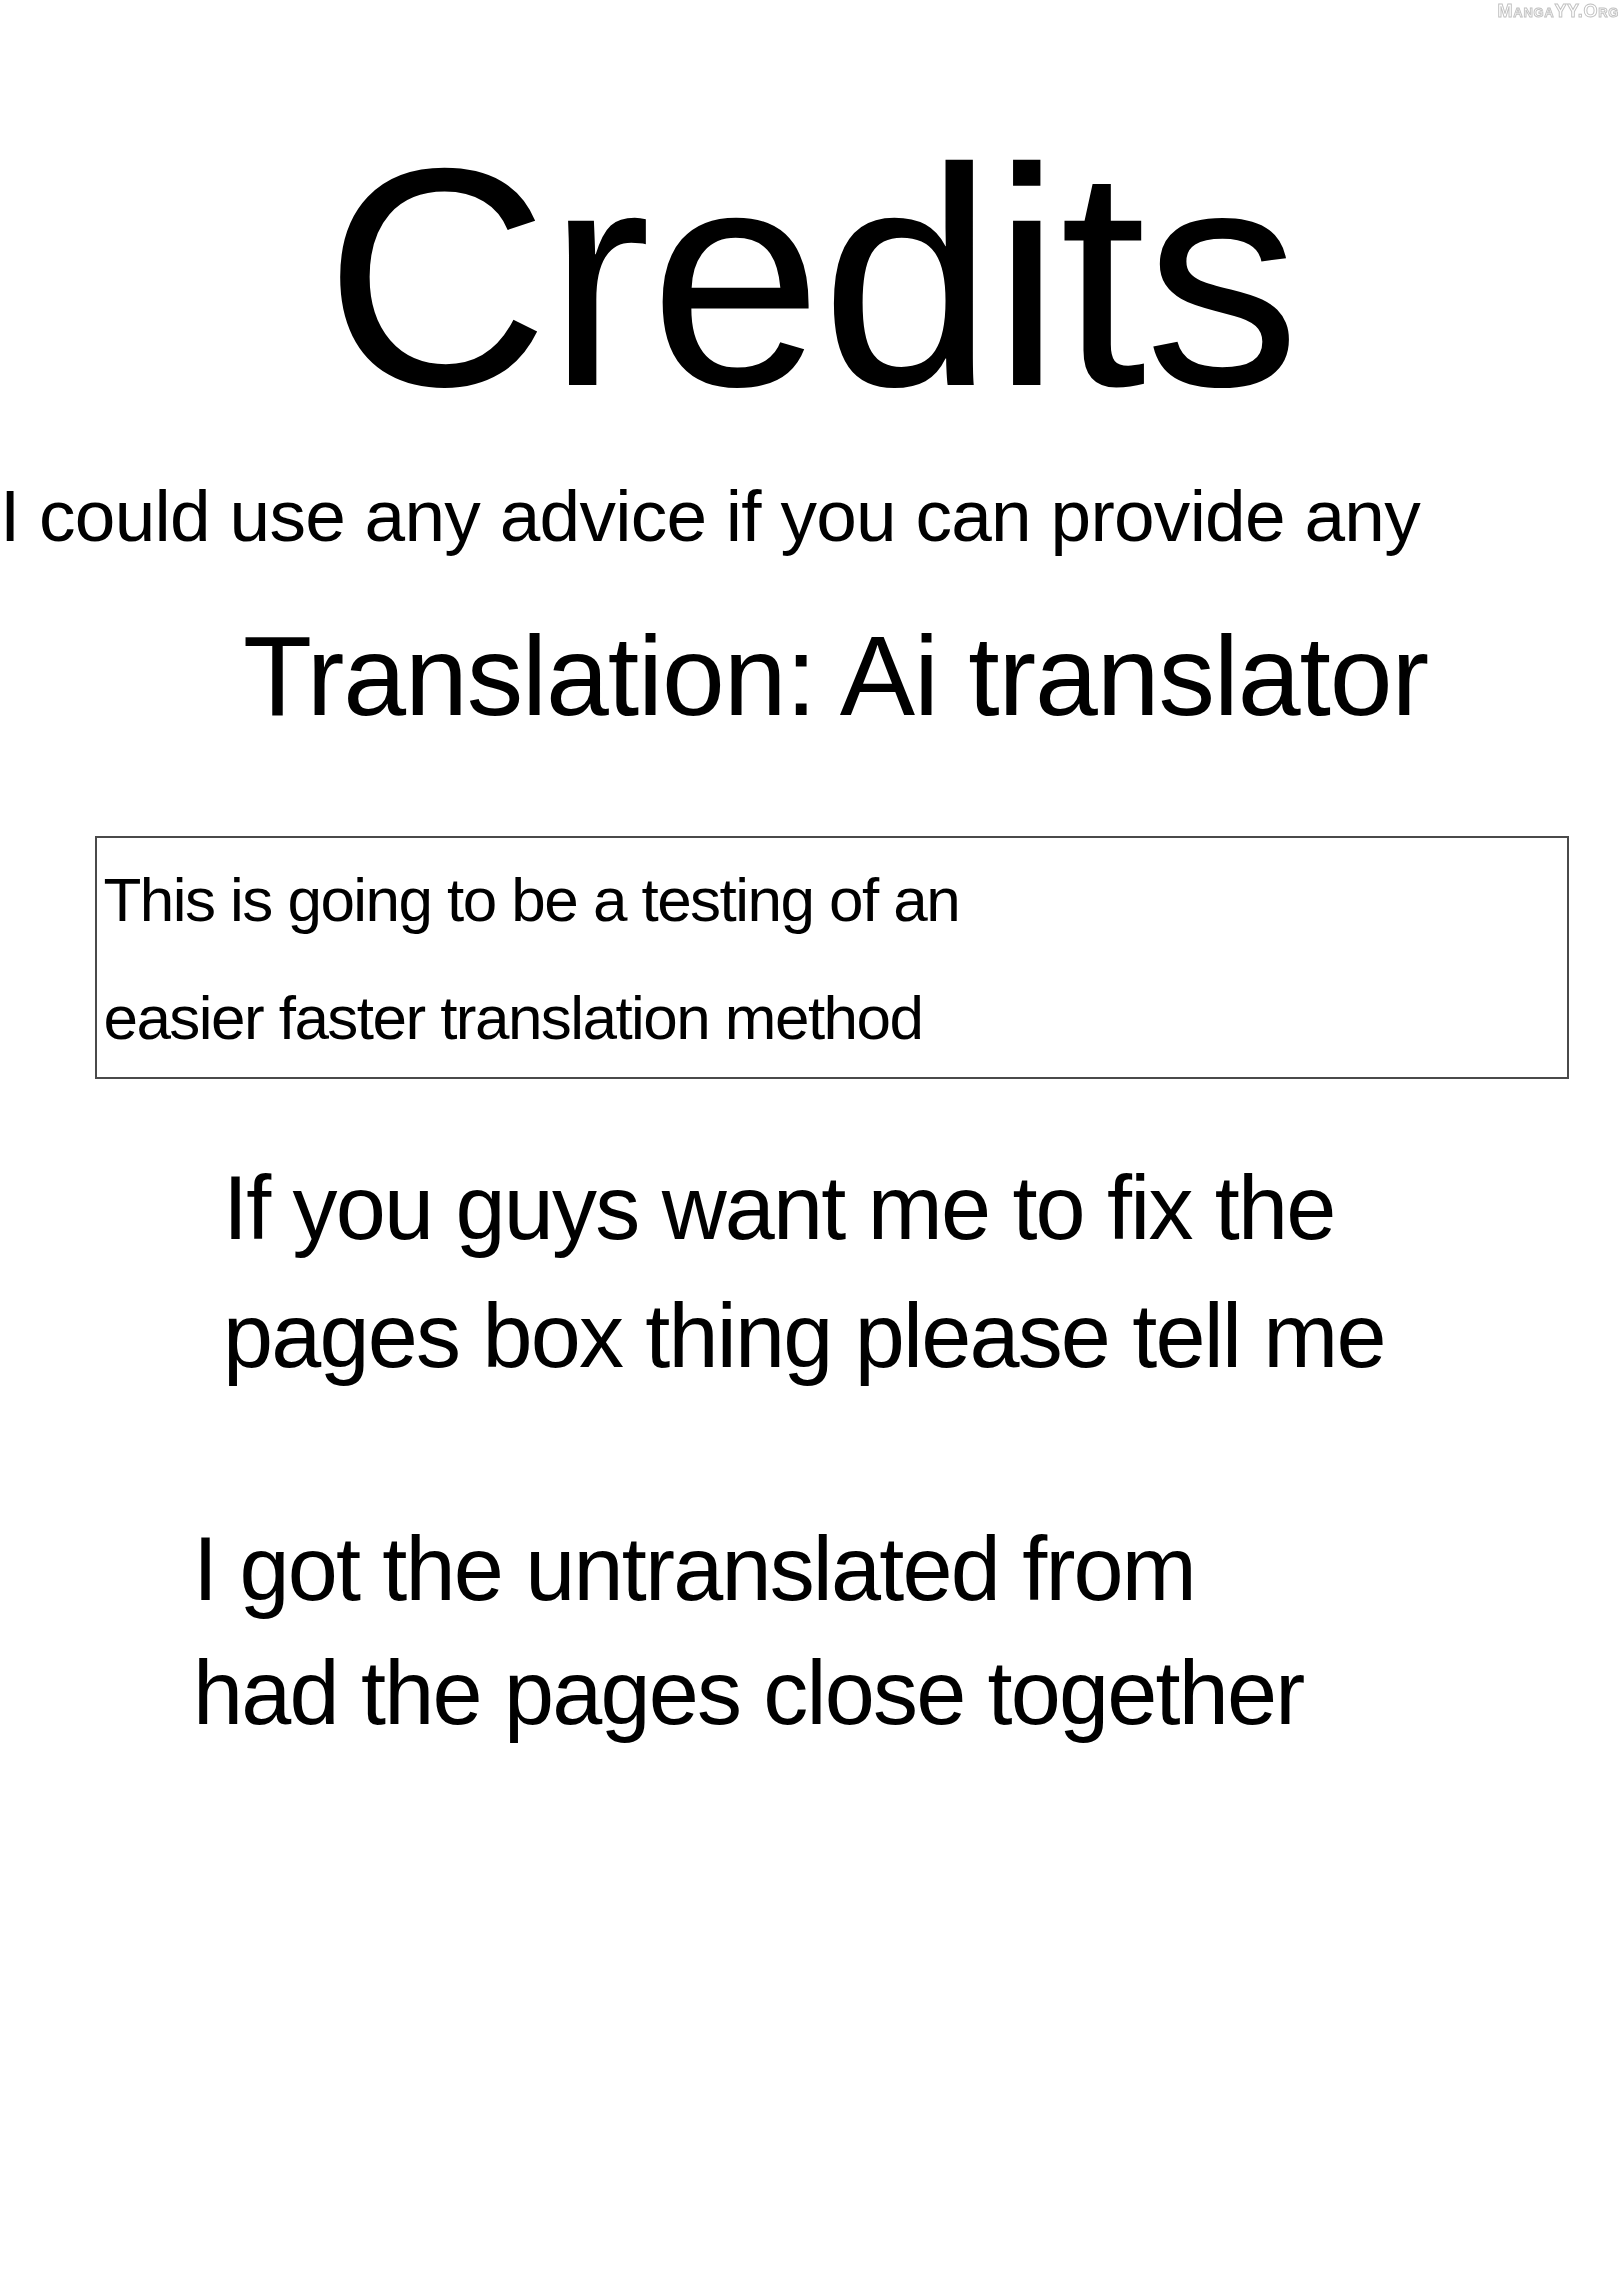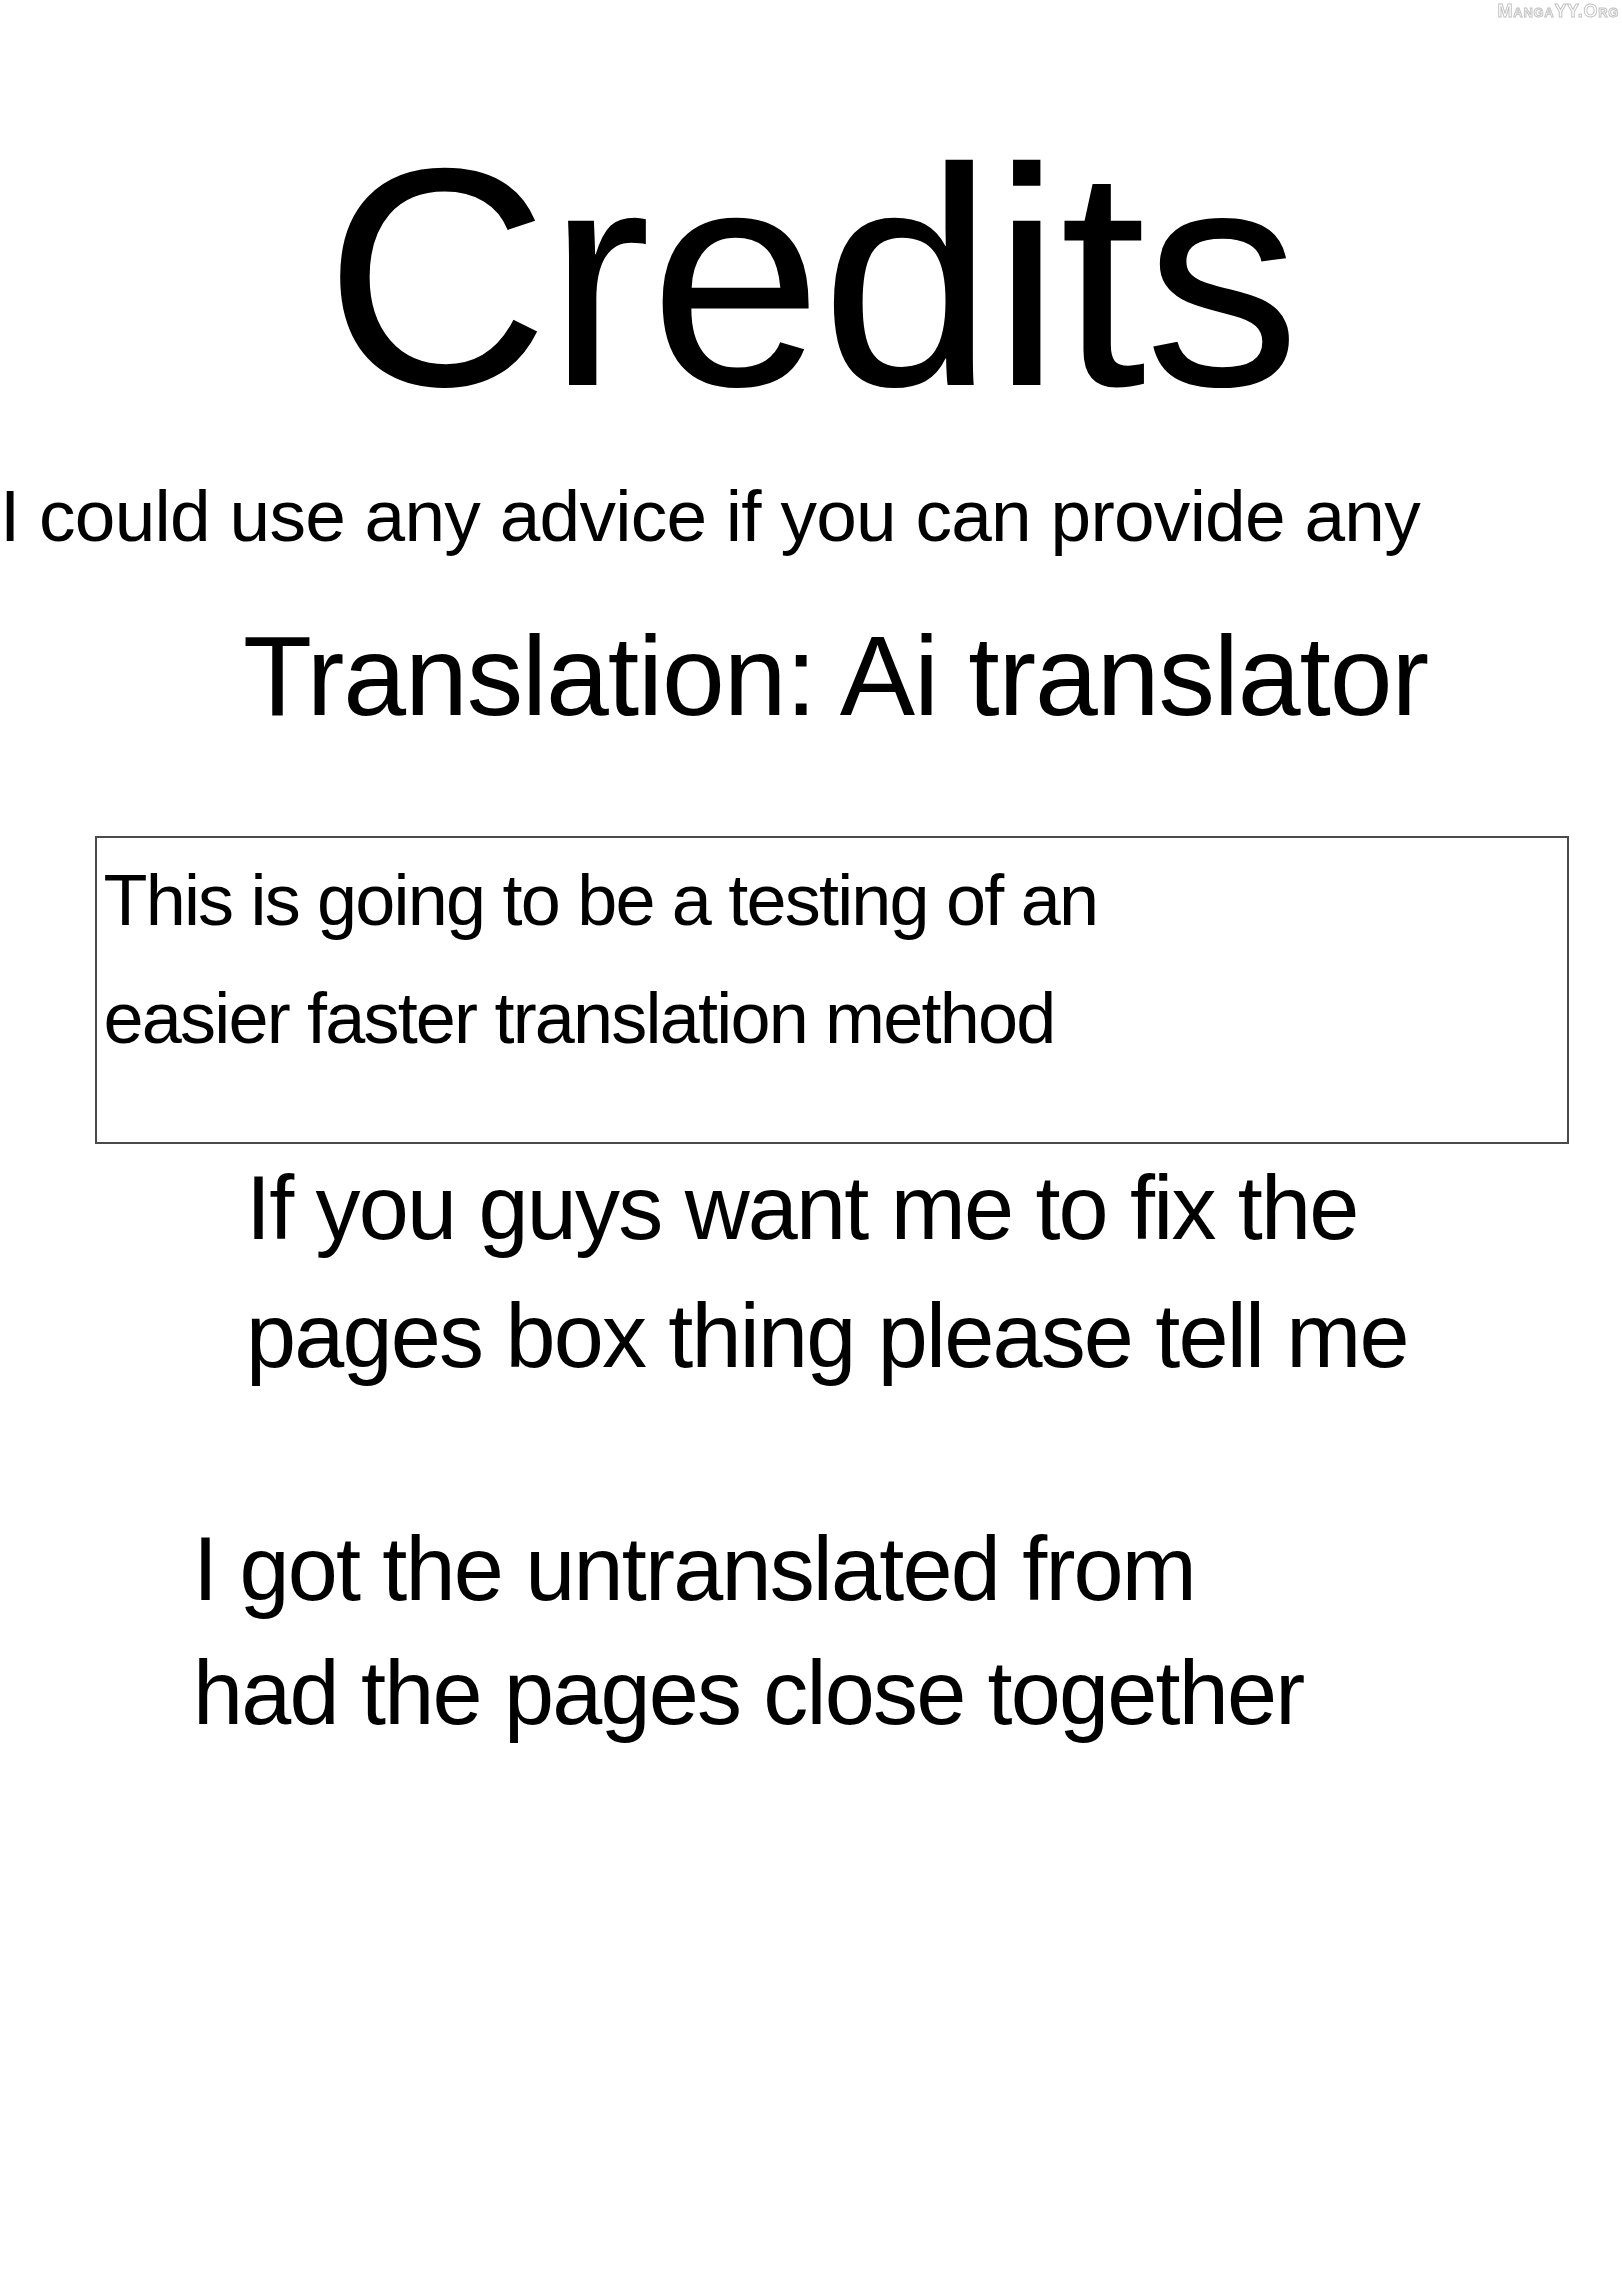--- a/index.html
+++ b/index.html
@@ -60,34 +60,34 @@
     line-height: 1.2;
     letter-spacing: -0.01em;
     white-space: nowrap;
     margin-left: 24px;
   }
   .note-box {
     position: absolute;
     left: 95px;
     top: 836px;
     width: 1474px;
-    height: 308px;
+    height: 243px;
     box-sizing: border-box;
     border: 2.6px solid #4a4a4a;
     background: #ffffff;
     padding: 2.6px 6.5px;
-    font-size: 72px;
+    font-size: 62px;
     line-height: 118px;
     letter-spacing: -0.025em;
     white-space: nowrap;
     overflow: hidden;
   }
   .para-fix {
     position: absolute;
-    left: 246px;
+    left: 223px;
     top: 1144px;
     font-size: 90px;
     line-height: 128px;
     letter-spacing: -0.02em;
     white-space: nowrap;
   }
   .para-missed {
     position: absolute;
     left: 193px;
     top: 1507px;

